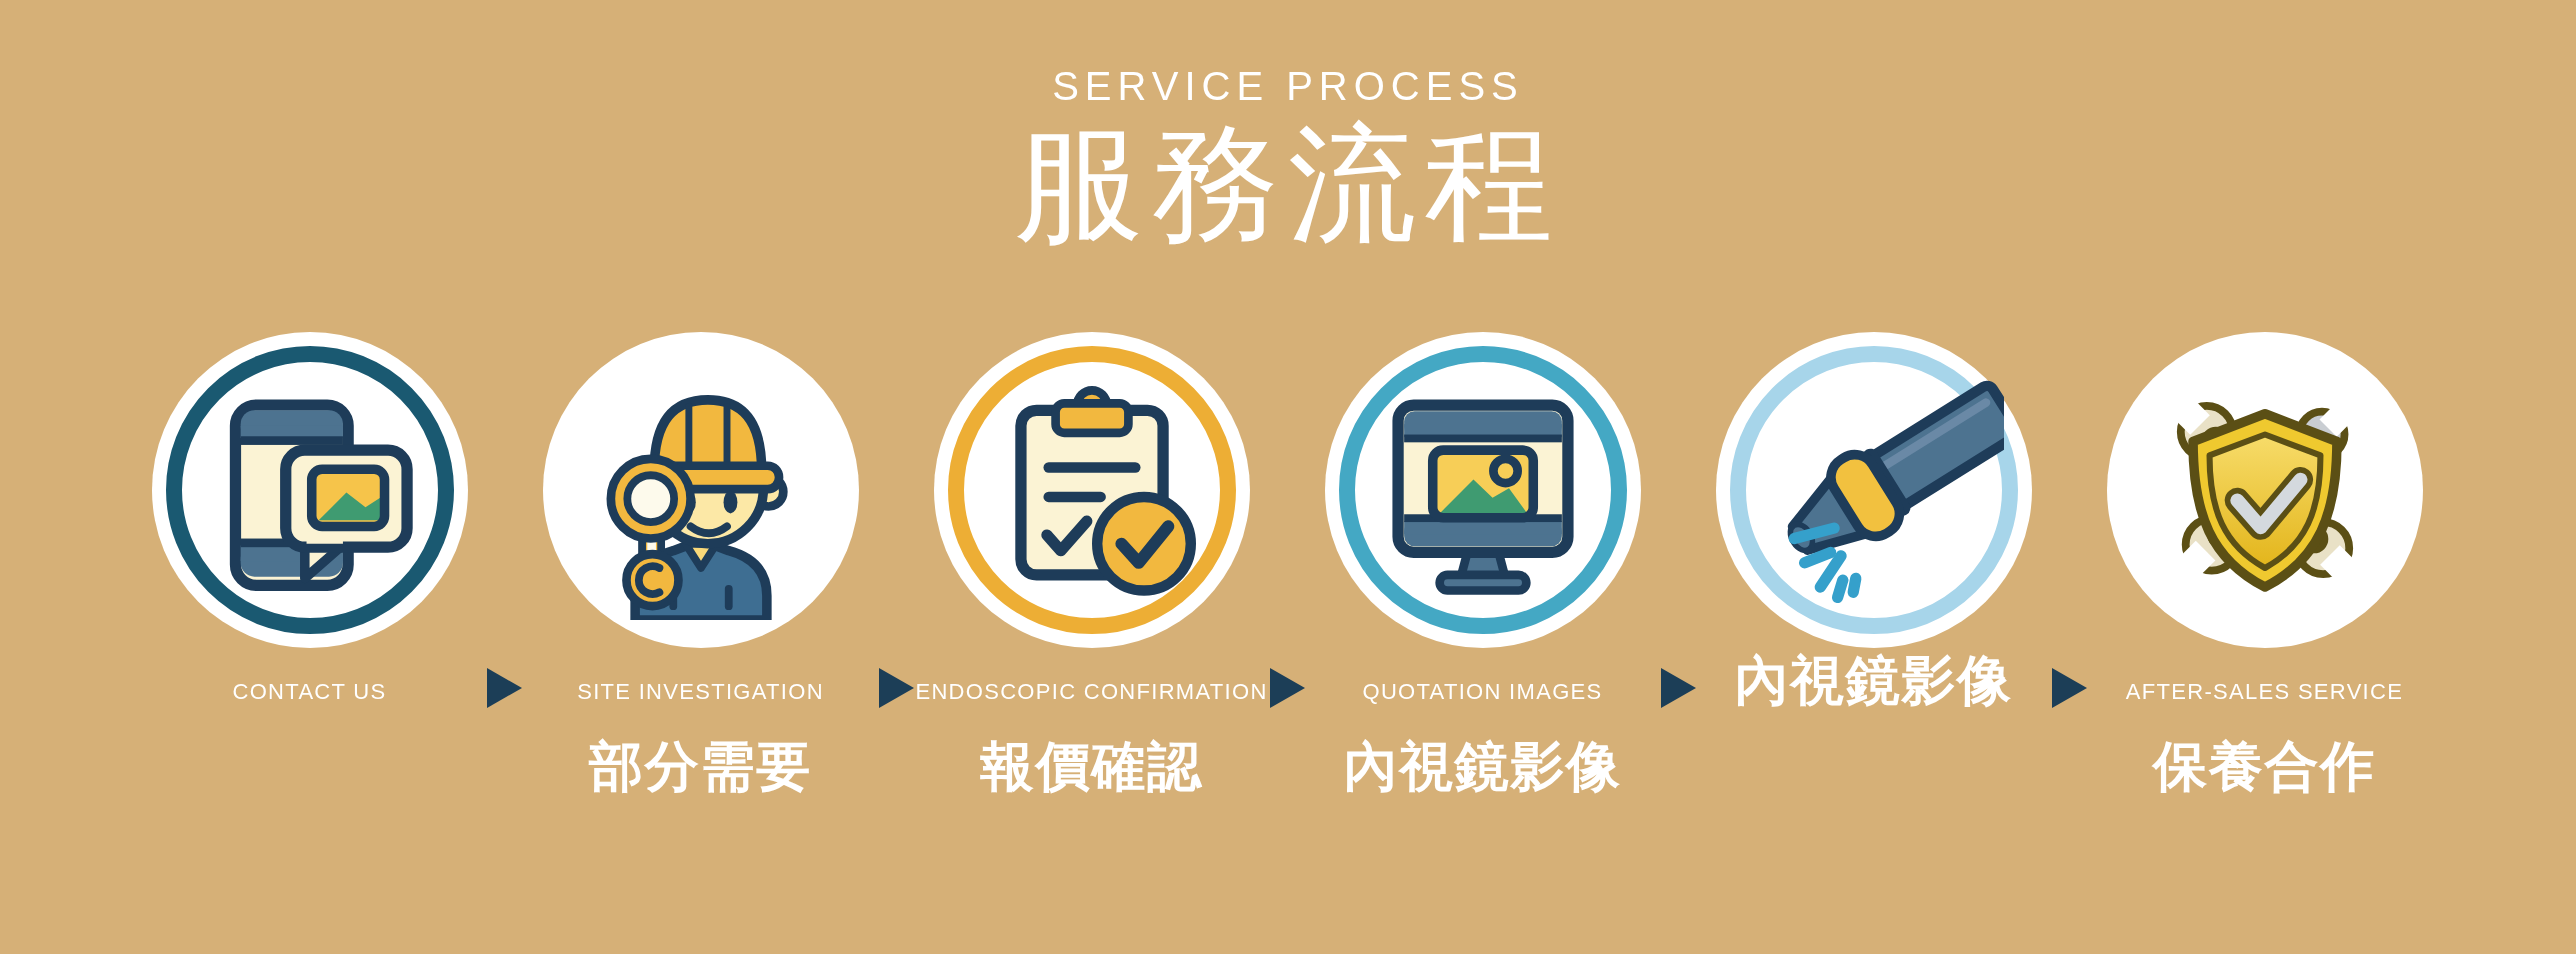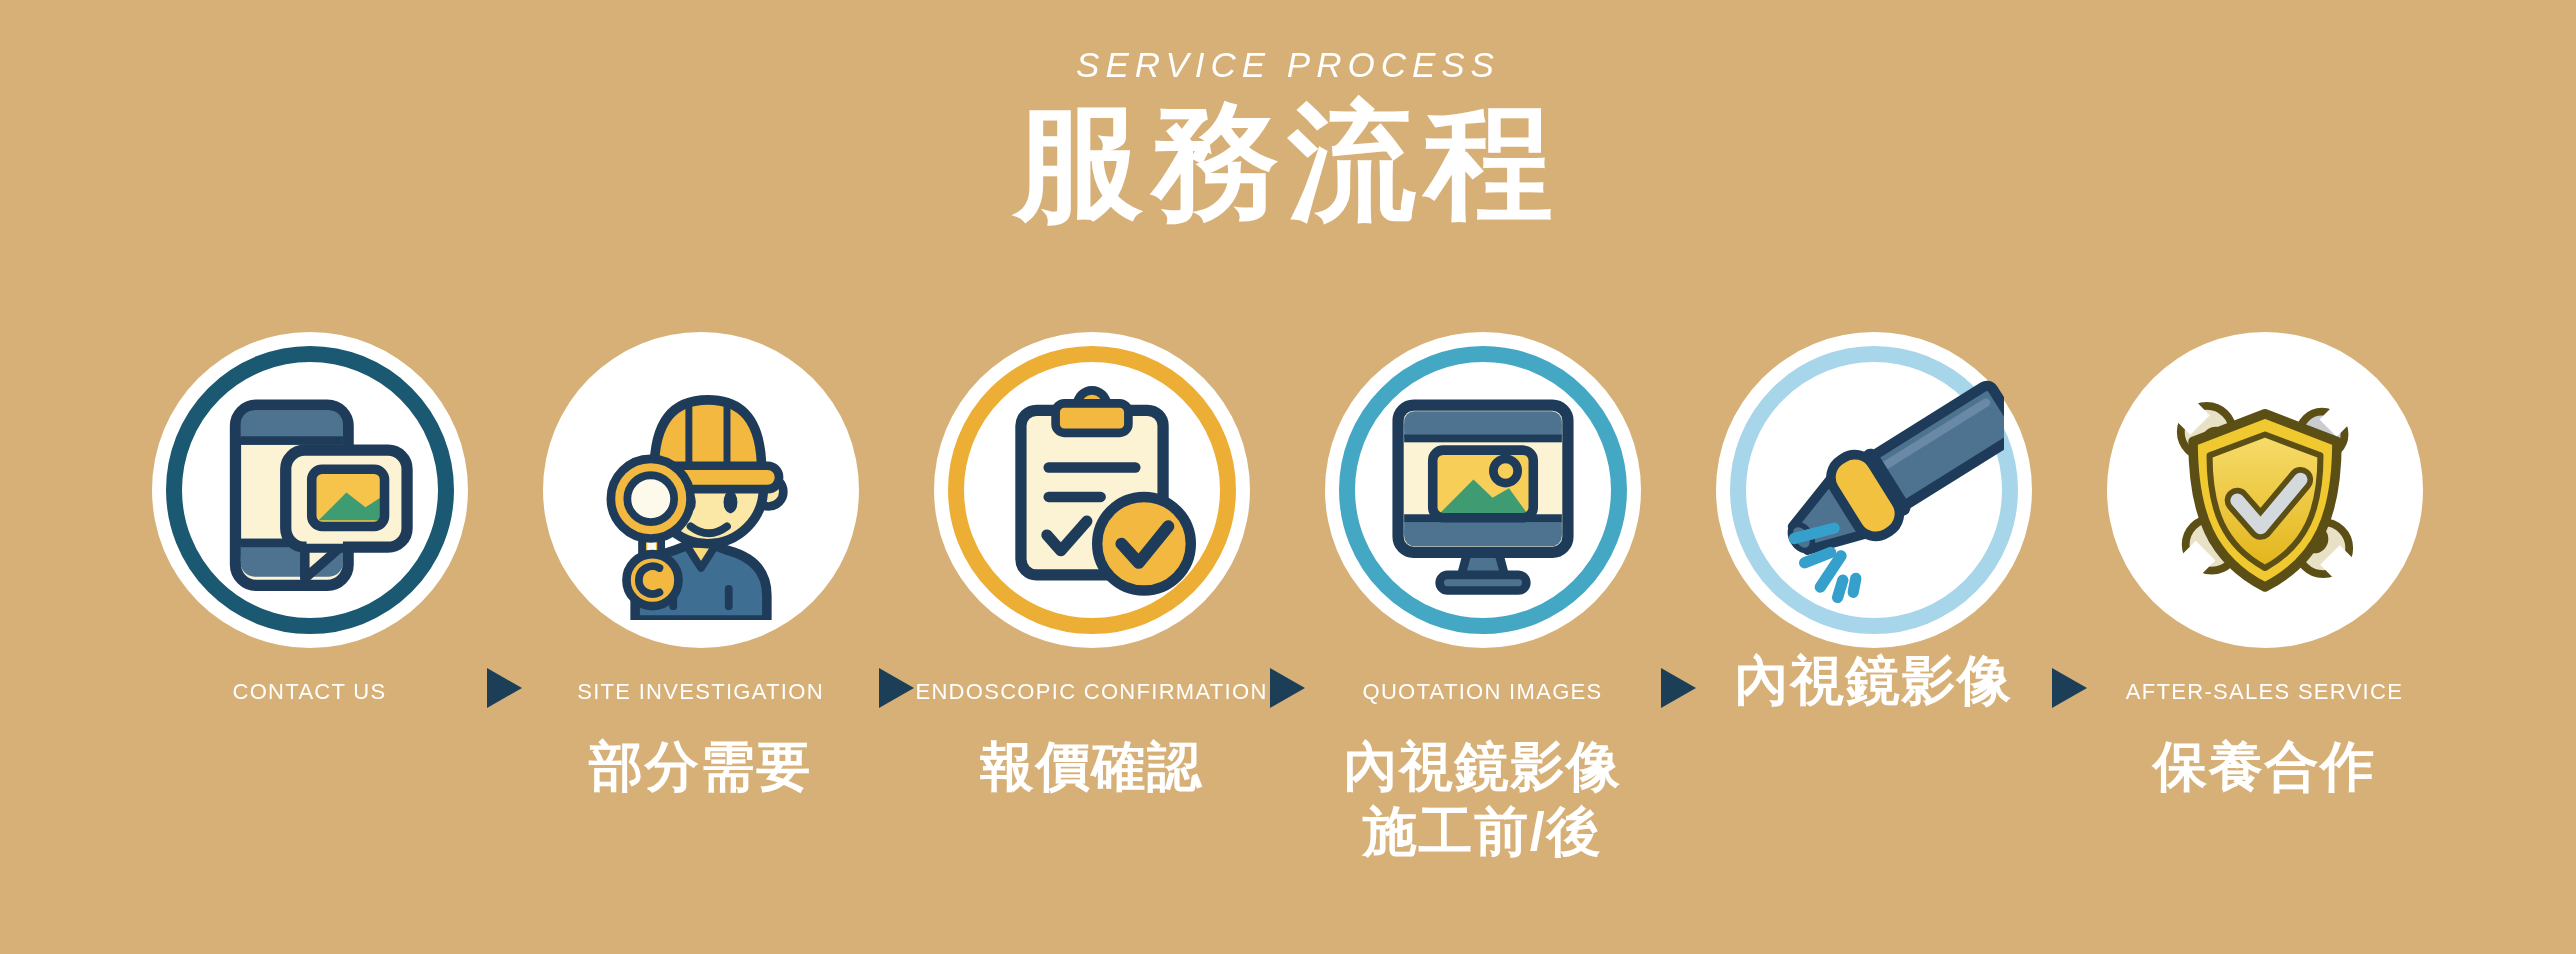--- a/index.html
+++ b/index.html
@@ -6,22 +6,22 @@
   body{
     width:2576px;height:954px;
     background:#D6B077;
     font-family:"Liberation Sans", sans-serif;
     overflow:hidden;
   }
   .page{position:relative;width:2576px;height:954px;background:#D6B077;}
 
   
   .header{position:absolute;top:0;left:0;width:100%;text-align:center;color:#FFFFFF;}
-  .subtitle{margin-top:42px;font-size:35px;letter-spacing:6px;font-weight:400;line-height:45px;font-style:italic;}
-  .title{margin-top:5.2px;font-size:128px;font-weight:700;letter-spacing:8.7px;line-height:139px;}
+  .subtitle{margin-top:64px;font-size:40px;letter-spacing:6px;font-weight:400;line-height:45px;}
+  .title{margin-top:5.2px;font-size:128px;font-weight:400;letter-spacing:8.7px;line-height:139px;}
 
   
   .steps{position:absolute;top:332px;left:114px;width:2347px;display:flex;}
   .step{flex:0 0 391px;display:flex;flex-direction:column;align-items:center;}
   .circle{position:relative;width:316px;height:316px;border-radius:50%;background:#FFFFFF;flex:0 0 auto;}
   .ring{position:absolute;inset:14px;border:16.5px solid transparent;border-radius:50%;}
   .icon{position:absolute;left:28px;top:28px;width:260px;height:260px;}
 
   .label-en{margin-top:29.5px;height:56px;text-align:center;color:#FFFFFF;
             font-size:22px;letter-spacing:1.3px;line-height:27px;font-weight:400;}
@@ -152,21 +152,20 @@
           <circle cx="176" cy="128" r="14" fill="#F7CE57" class="st" stroke-width="10"></circle>
           <rect x="92" y="104" width="116" height="78" rx="12" fill="none" class="st" stroke-width="11"></rect>
         </svg>
       </div>
       <div class="label-en">
         <span>QUOTATION IMAGES</span>
           <span></span>
       </div>
       <div class="label-zh">
         <span>內視鏡影像</span>
-          <span>施工前/後</span>
       </div>
     </div>
 
     <div class="step">
       <div class="circle">
         <div class="ring" style="border-color:#A7D5EA"></div>
         <svg class="icon" viewBox="0 0 300 300">
           <g transform="rotate(-32 150 150)">
             <rect x="150" y="116" width="178" height="68" rx="8" fill="#4D7390" class="st" stroke-width="12"></rect>
             <rect x="168" y="128" width="150" height="10" rx="5" fill="#6A89A6"></rect>

